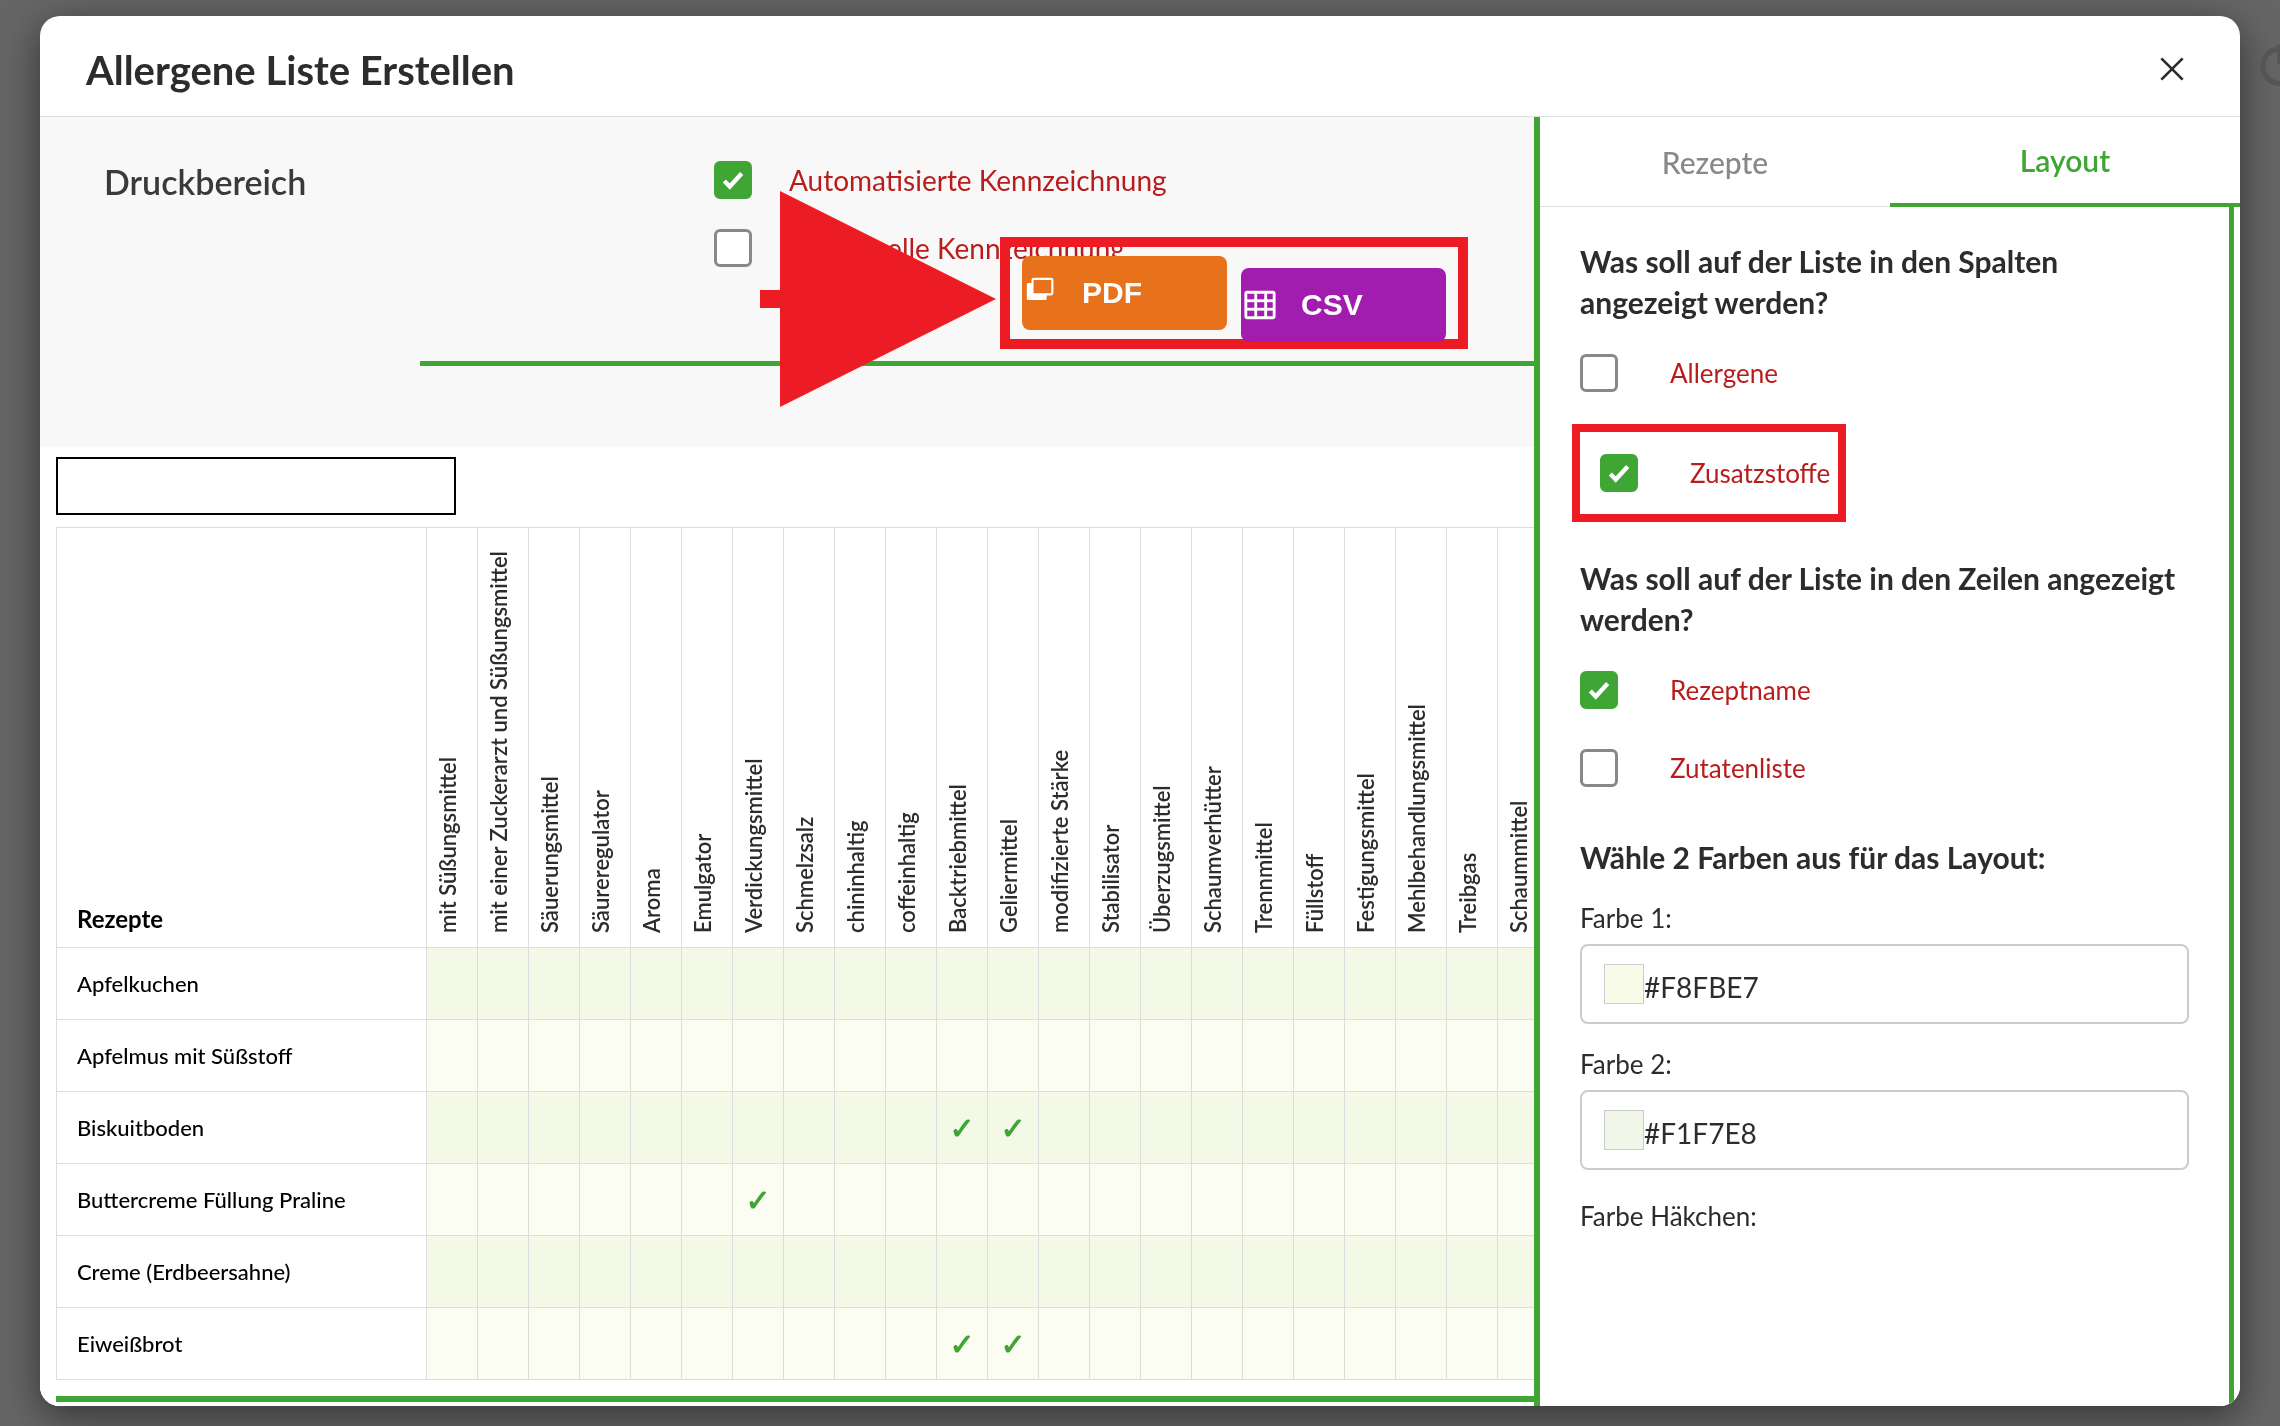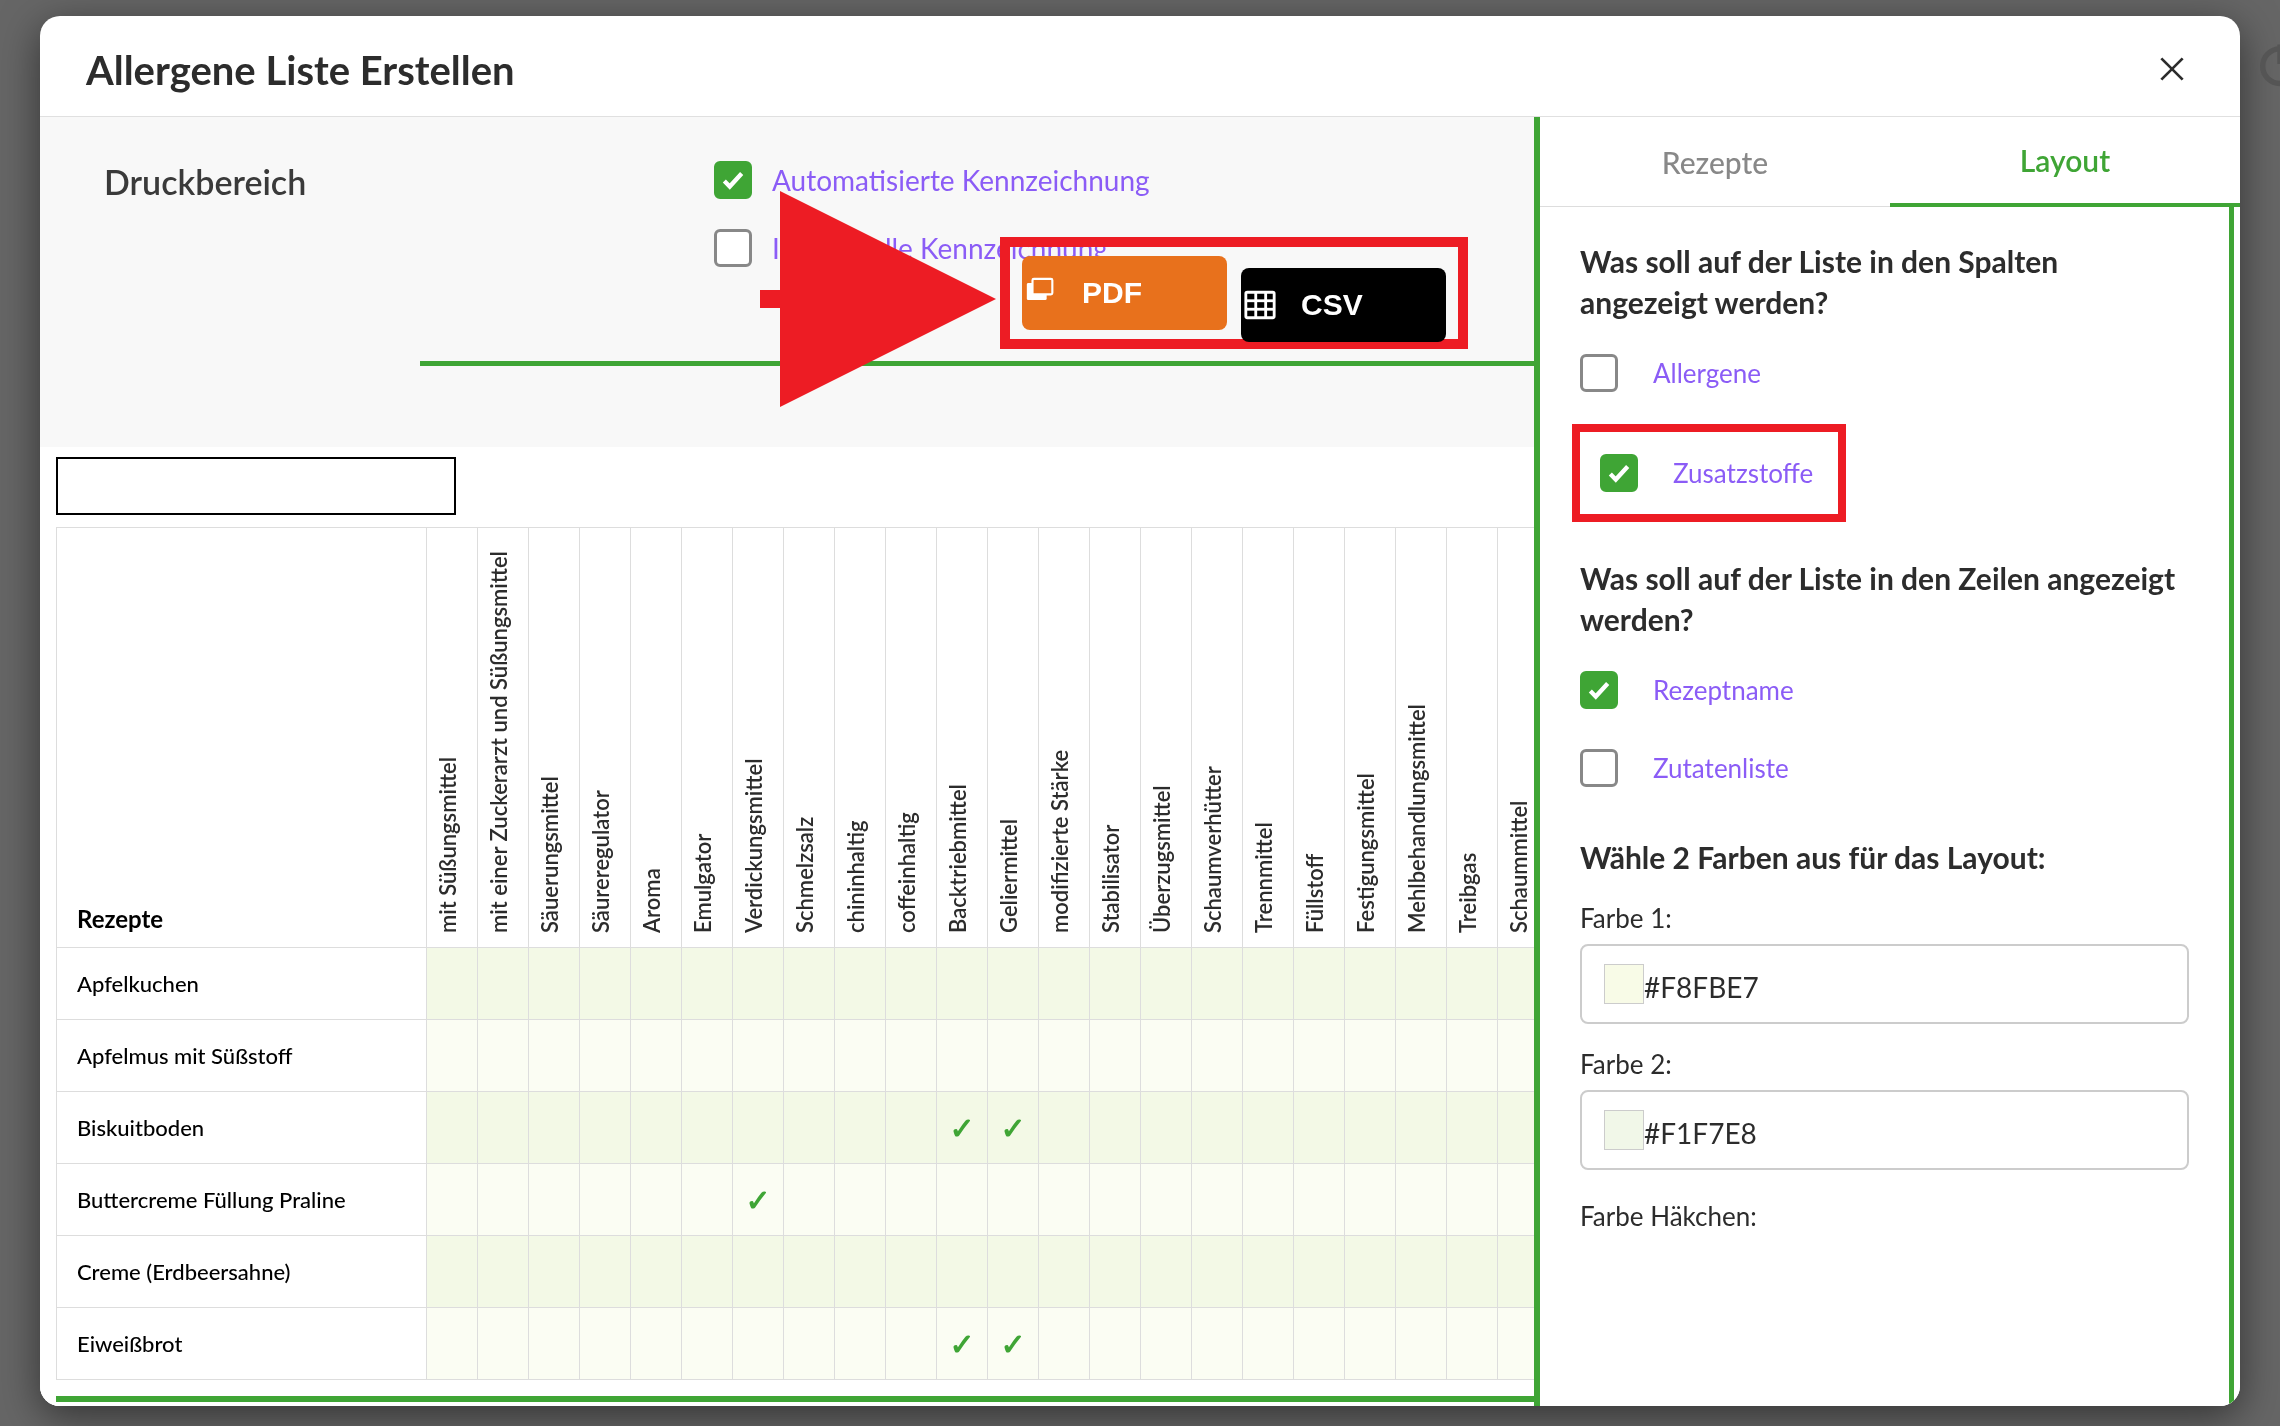--- a/index.html
+++ b/index.html
@@ -102,21 +102,21 @@
   align-items: center;
   justify-content: center;
   cursor: pointer;
   flex-shrink: 0;
 }
 .chk.checked {
   background: #3fa535;
   border-color: #3fa535;
 }
 .chk.checked svg { width: 26px; height: 26px; stroke: #fff; stroke-width: 4; fill: none; }
-.chk-label { font-size: 28px; color: #8b5cf6; }
+.chk-label { font-size: 28px; color: #b91c1c; margin-left: 17px; }
 
 .export-buttons-wrap {
   position: absolute;
   top: 120px;
   left: 960px;
   width: 468px;
   height: 112px;
   border: 10px solid #ed1c24;
   padding: 8px 12px;
   display: flex;
@@ -130,21 +130,21 @@
   border: none;
   display: flex;
   align-items: center;
   gap: 22px;
   font-size: 30px;
   font-weight: 700;
   color: #fff;
   cursor: pointer;
 }
 .btn-pdf { background: #e8711c; }
-.btn-csv { background: #000000; margin-top: 24px; }
+.btn-csv { background: #a21caf; margin-top: 24px; }
 .btn svg { width: 38px; height: 34px; fill: #fff; }
 
 .arrow {
   position: absolute;
   pointer-events: none;
 }
 .arrow svg { overflow: visible; }
 .arrow-1 { top: 152px; left: 720px; }
 .arrow-2 { top: 420px; left: 1232px; }
 

